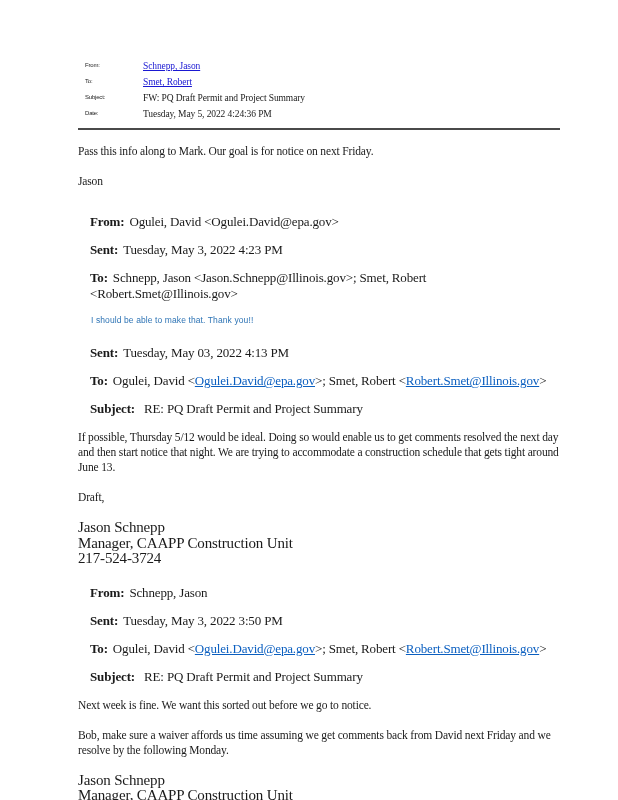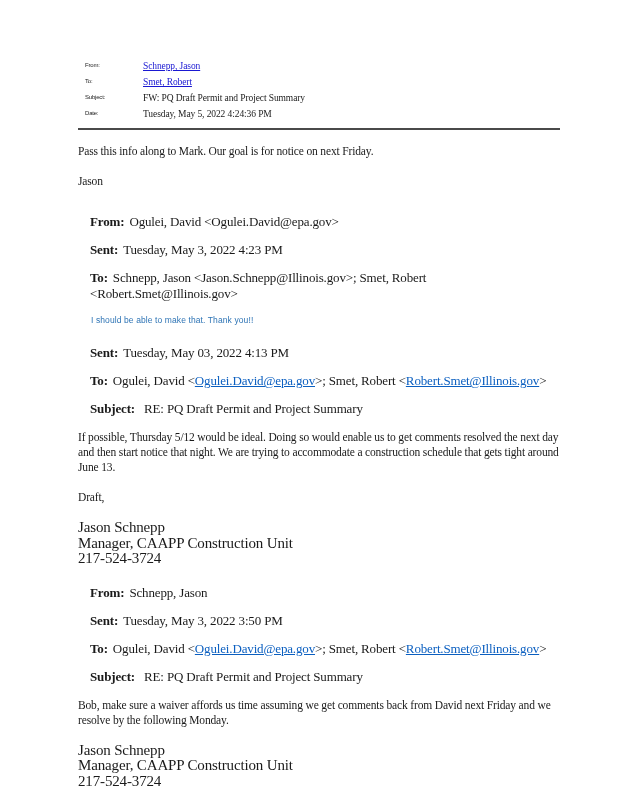--- a/index.html
+++ b/index.html
@@ -85,20 +85,21 @@
       <div>Manager, CAAPP Construction Unit</div>
       <div>217-524-3724</div>
     </div>
 
     <div class="qhdr">
       <p><span class="qlabel">From:</span><span>Schnepp, Jason</span></p>
       <p><span class="qlabel">Sent:</span><span>Tuesday, May 3, 2022 3:50 PM</span></p>
       <p><span class="qlabel">To:</span><span>Ogulei, David &lt;</span><a class="qlink">Ogulei.David@epa.gov</a><span>&gt;; Smet, Robert &lt;</span><a class="qlink">Robert.Smet@Illinois.gov</a><span>&gt;</span></p>
       <p><span class="qlabel-subject">Subject:</span><span>RE: PQ Draft Permit and Project Summary</span></p>
     </div>
+    <p>Next week is fine.  We want this sorted out before we go to notice.</p>
     <p>Bob, make sure a waiver affords us time assuming we get comments back from David next Friday and we resolve by the following Monday.</p>
     <div class="sig">
       <div>Jason Schnepp</div>
       <div>Manager, CAAPP Construction Unit</div>
       <div>217-524-3724</div>
     </div>
 
   </div>
 </div>
 

